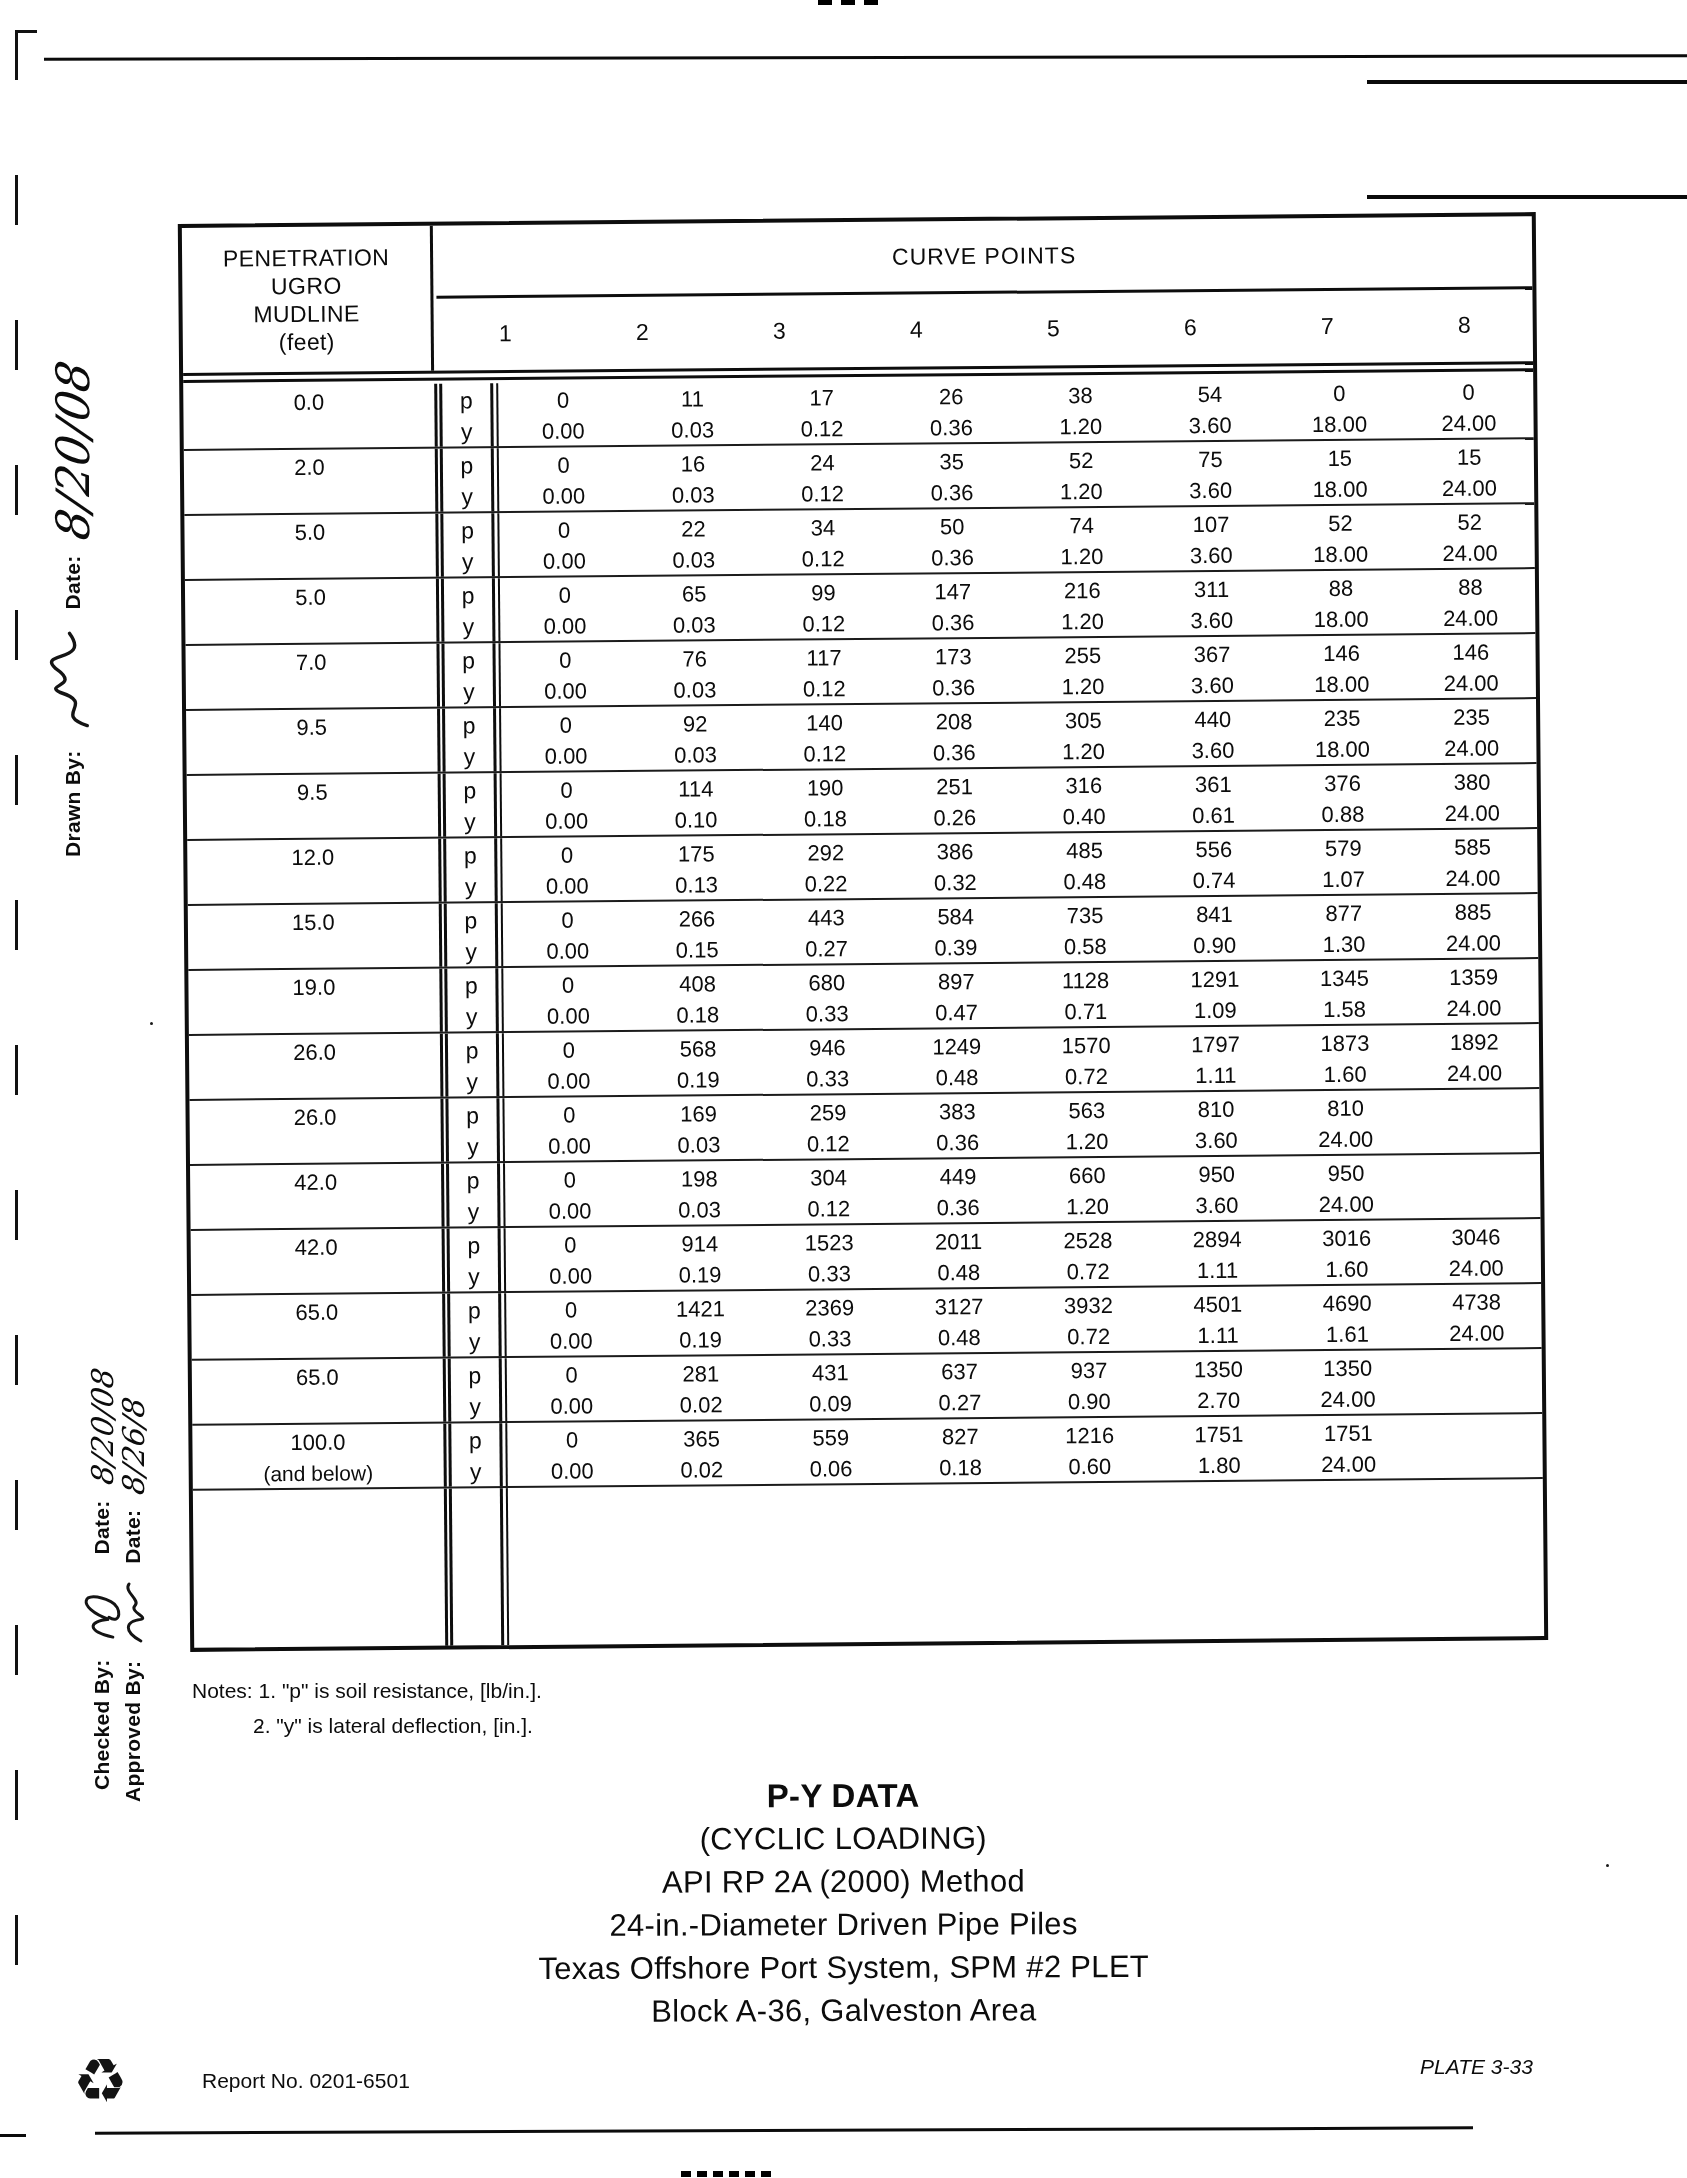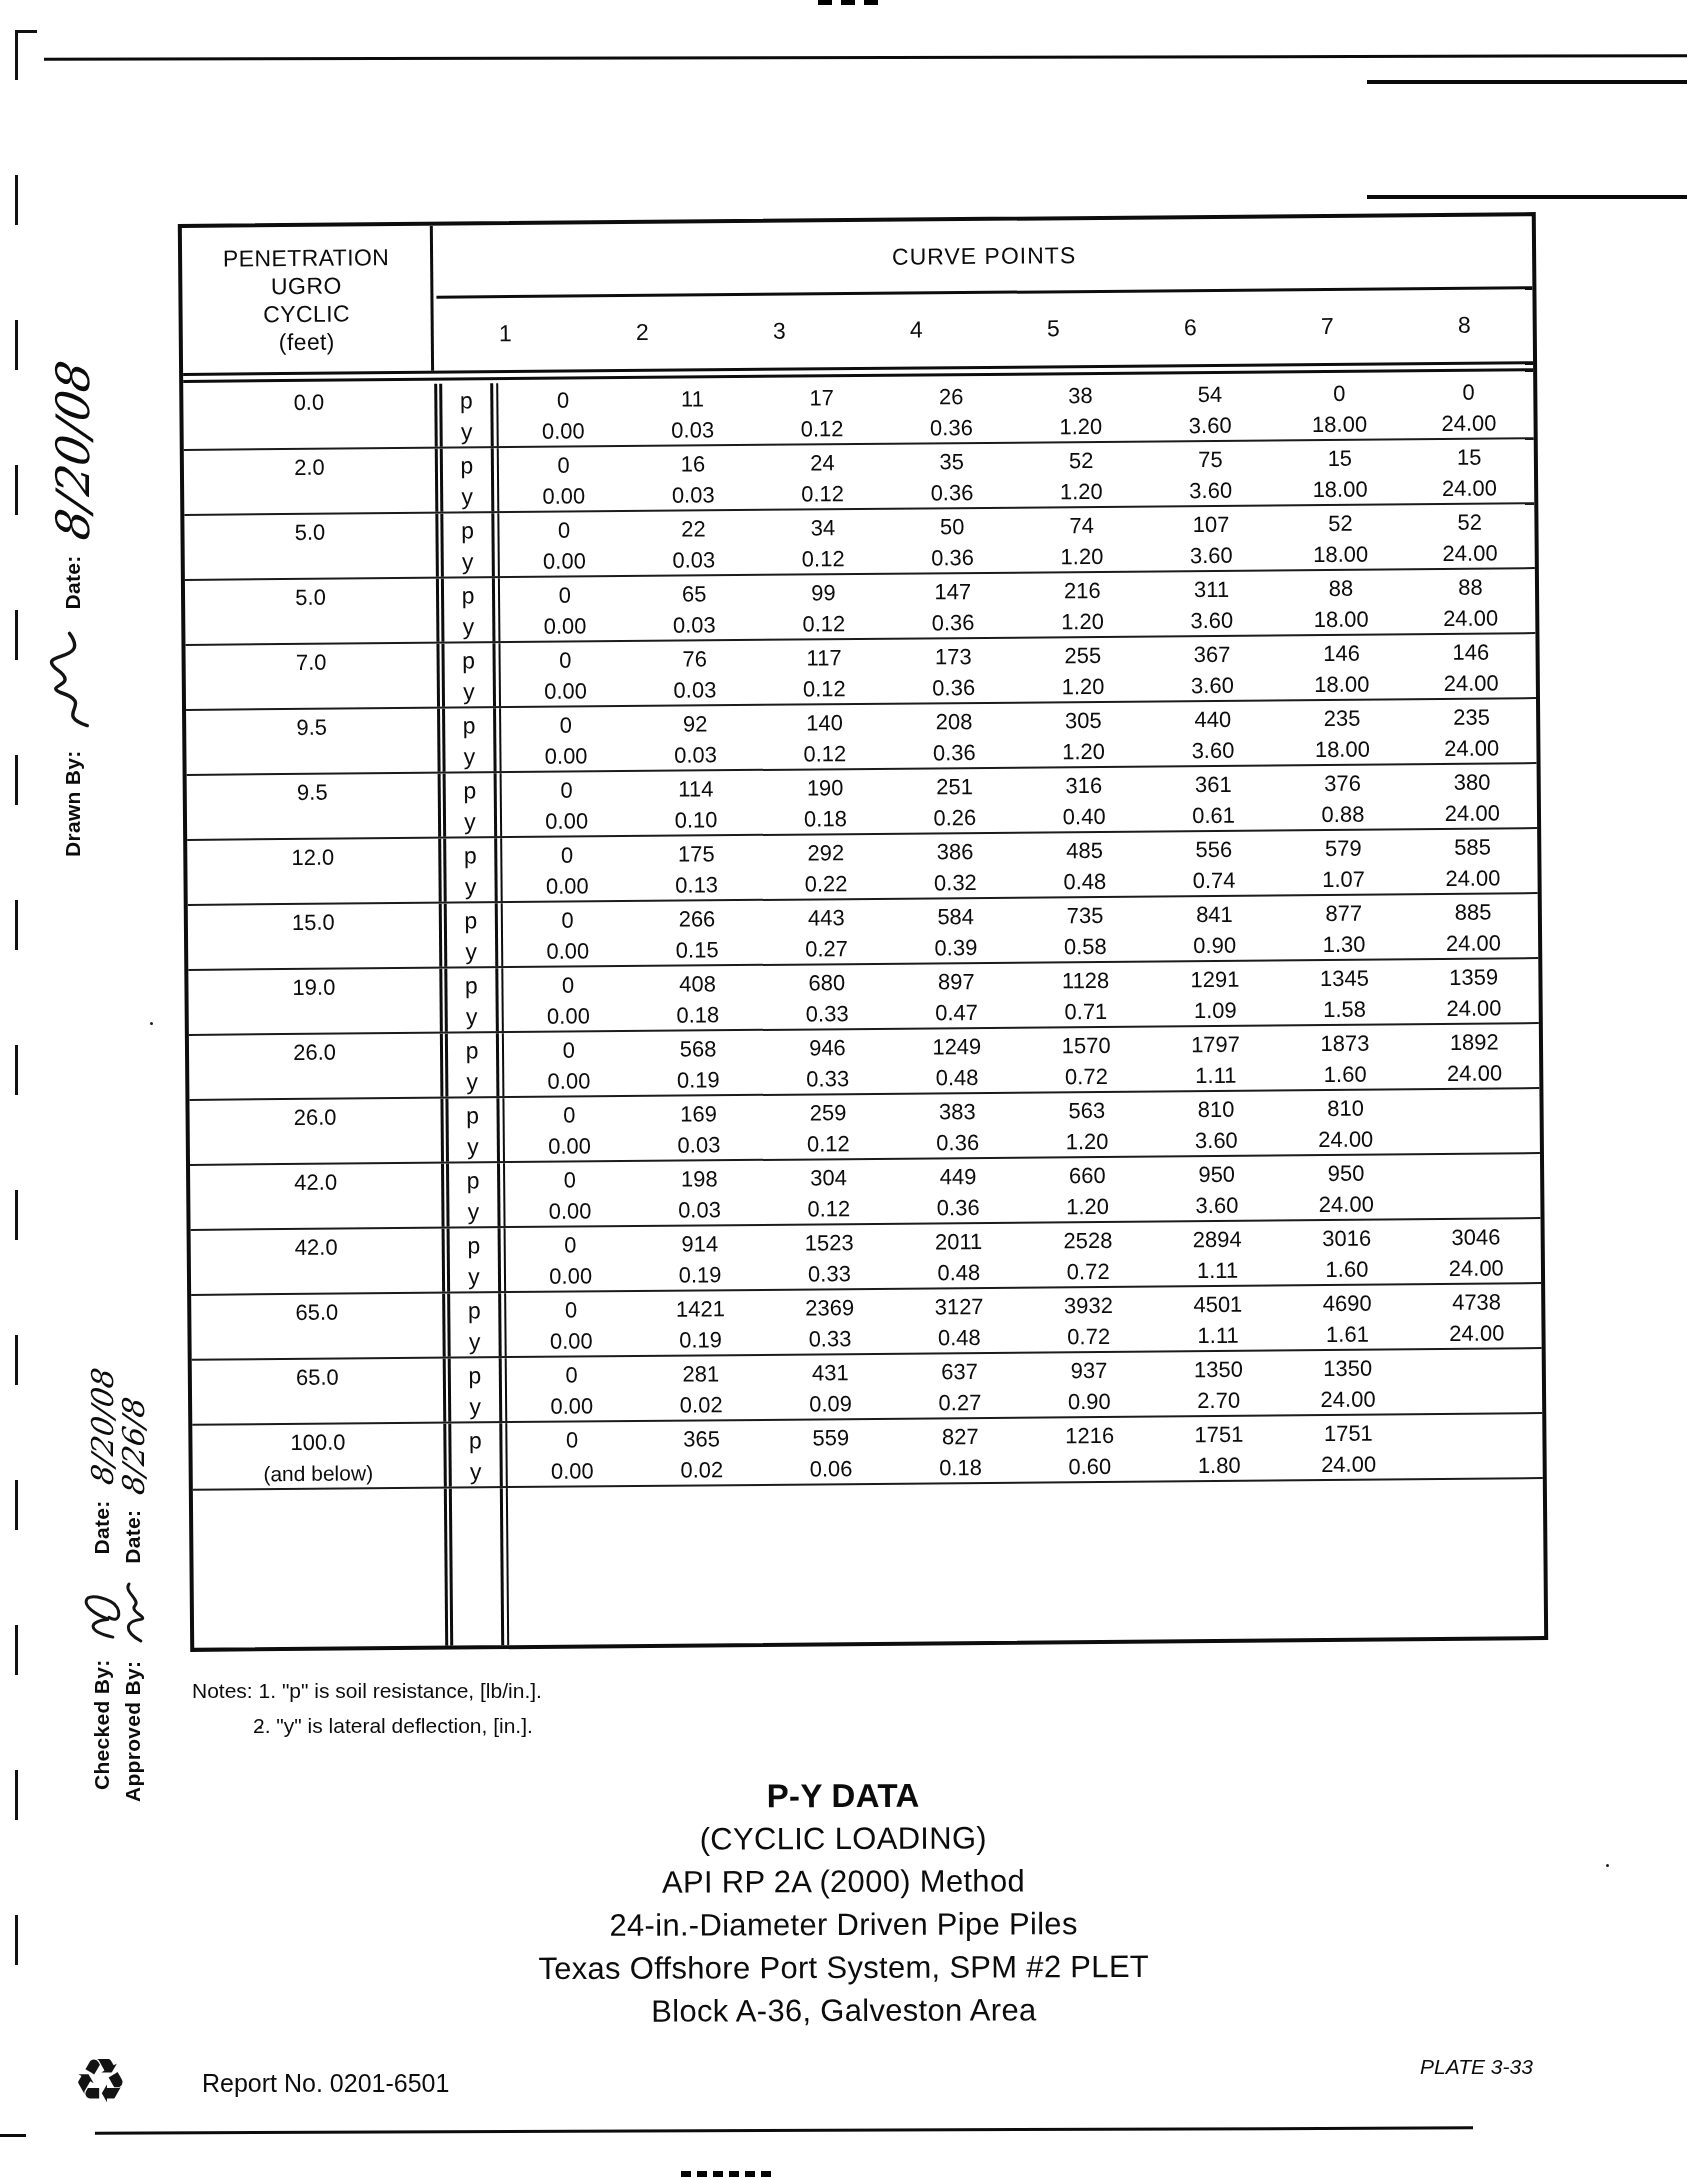--- a/index.html
+++ b/index.html
@@ -68,21 +68,21 @@
   .depth-cell .l1{font-size:22px;}
   .depth-cell .l2{font-size:21px;}
   .py-cell .l1,.py-cell .l2{font-size:23px;}
 
   
   .notes{position:absolute;left:192px;top:1673px;font-size:21px;line-height:35px;}
   .notes .n2{padding-left:61px;}
   .titles{position:absolute;left:0;right:0;top:1774px;text-align:center;transform:rotate(-0.2deg);}
   .titles div{font-size:31px;line-height:43px;letter-spacing:0.3px;}
   .titles .t1{font-size:33px;font-weight:bold;}
-  .report-no{position:absolute;left:202px;top:2069px;font-size:25px;}
+  .report-no{position:absolute;left:202px;top:2069px;font-size:21px;}
   .plate{position:absolute;left:1420px;top:2055px;font-size:21px;font-style:italic;}
   .recycle{position:absolute;left:73px;top:2051px;font-size:61px;line-height:61px;color:#131313;}
 </style>
 </head>
 <body>
 
 <div class="sheet">
 
   <div class="edge-ticks"></div>
   <div class="corner-tick"></div>
@@ -117,21 +117,21 @@
       <path d="M4 26 C 14 8, 24 10, 26 26 C 28 34, 34 14, 40 20 C 46 26, 54 8, 62 14" fill="none" stroke="#141414" stroke-width="3" stroke-linecap="round"></path>
     </svg>
     <span class="plabel">Date:</span>
     <span class="hand med">8/26/8</span>
   </div>
 
   <div id="main-table">
     <div class="hdr-depth">
       <span>PENETRATION</span>
       <span>UGRO</span>
-      <span>CYCLIC</span>
+      <span>MUDLINE</span>
       <span>(feet)</span>
     </div>
     <div class="hdr-right">
       <div class="hdr-curve">CURVE POINTS</div>
       <div class="hdr-nums" id="hdr-nums">
           <div class="hnum">1</div>
           <div class="hnum">2</div>
           <div class="hnum">3</div>
           <div class="hnum">4</div>
           <div class="hnum">5</div>

